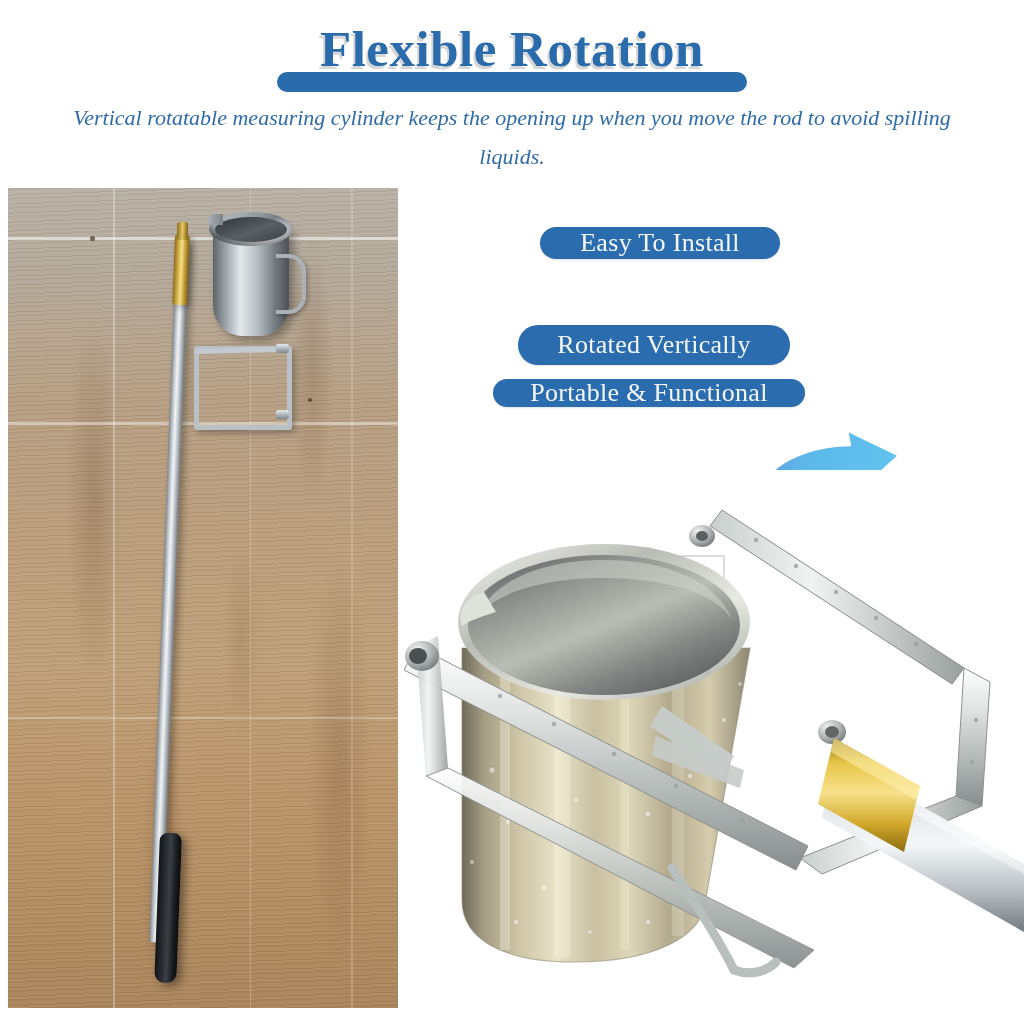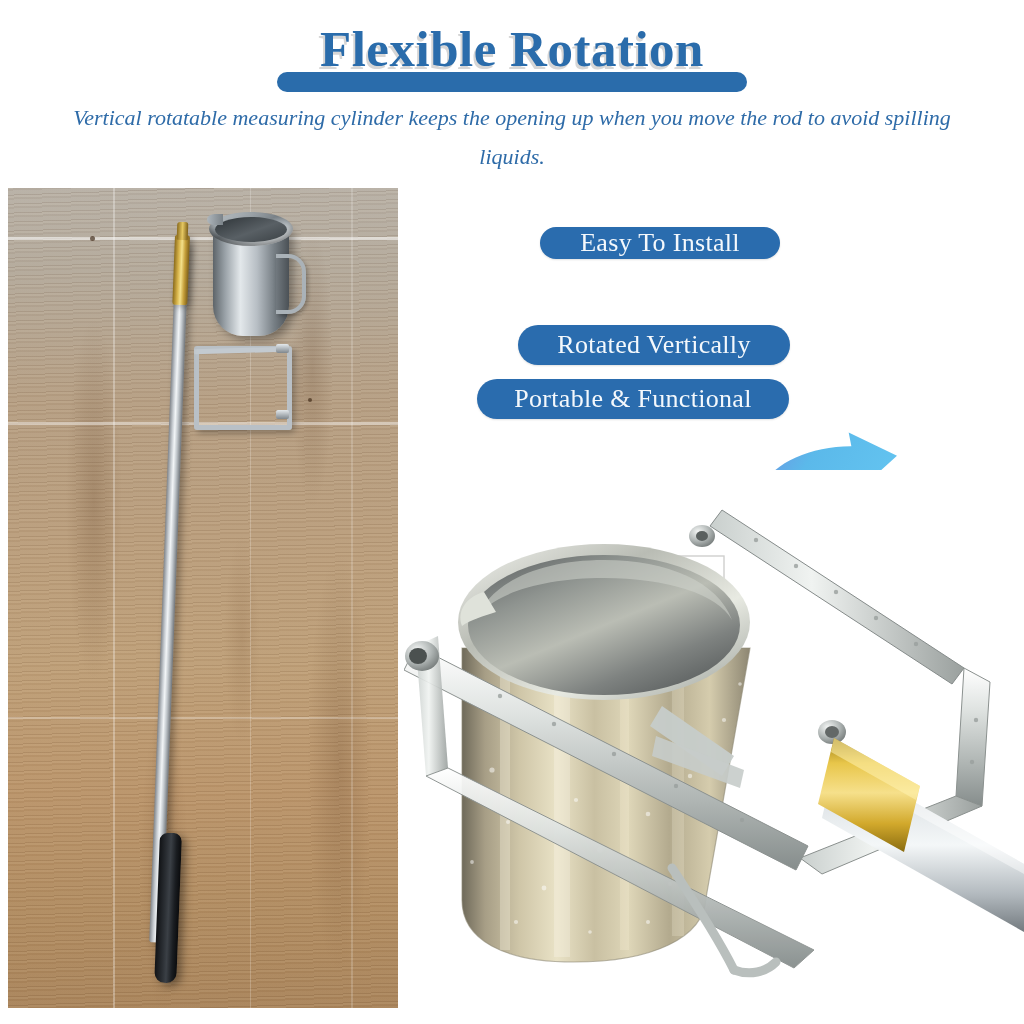--- a/index.html
+++ b/index.html
@@ -34,21 +34,21 @@
 
   
   .badge{
     position:absolute;background:#2a6cae;color:#f4f8fc;
     border-radius:999px;display:flex;align-items:center;justify-content:center;
     font-size:26px;letter-spacing:.3px;white-space:nowrap;
     box-shadow:0 1px 2px rgba(0,0,0,.12);
   }
   #badge-0{left:540px;top:227px;width:240px;height:32px;}
   #badge-1{left:518px;top:303px;width:272px;height:40px;margin-top:22px;}
-  #badge-2{left:477px;top:379px;width:312px;height:40px;}
+  #badge-2{left:493px;top:379px;width:312px;height:28px;}
 
   
   .rot-icon{position:absolute;left:745px;top:428px;width:250px;height:175px;}
 
   
   .photo-left{
     position:absolute;left:8px;top:188px;width:390px;height:820px;overflow:hidden;
     background:#b49a7e;
   }
   .wood-base{

